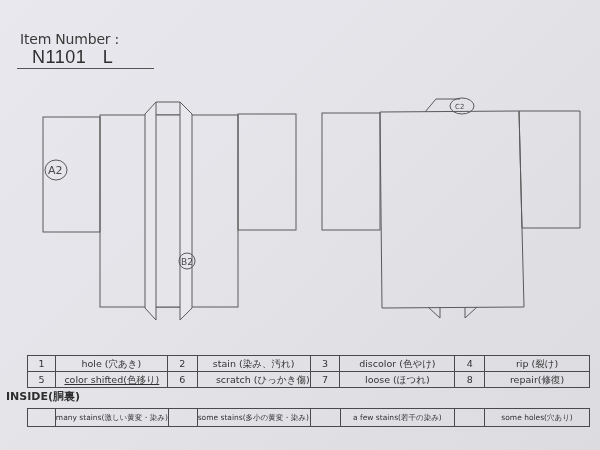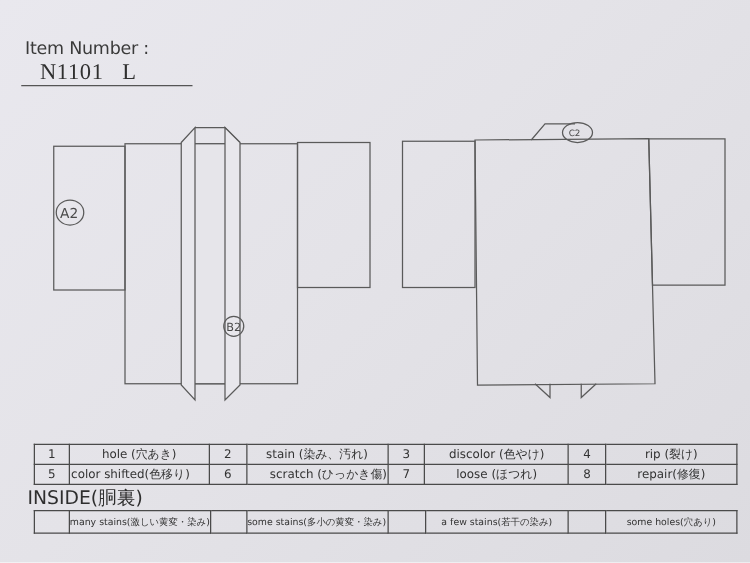--- a/index.html
+++ b/index.html
@@ -10,43 +10,43 @@
     color: #333;
     position: relative;
   }
   .item-label {
     position: absolute; left: 20px; top: 31px;
     font-size: 14px; color: #3a3a3a; letter-spacing: -0.2px;
   }
   .item-value {
     position: absolute; left: 32px; top: 47px;
     font-size: 18px; color: #2f2f2f; letter-spacing: 0.5px;
-    font-family: Liberation Serif, serif;
+    font-family: Liberation Sans, sans-serif;
     white-space: pre;
   }
   .item-underline {
     position: absolute; left: 17px; top: 68px; width: 137px; height: 1px;
     background: #555;
   }
   svg.diagram { position: absolute; left: 0; top: 0; }
   table.legend {
     position: absolute; border-collapse: collapse;
     font-family: "DejaVu Sans", sans-serif;
     color: #333;
   }
   table.legend td {
     border: 1px solid #4a4a4a; padding: 0; text-align: center;
     white-space: nowrap; overflow: hidden;
   }
   #damage-table { left: 27px; top: 355px; width: 563px; font-size: 9.5px; }
   #damage-table td { height: 15px; line-height: 15px; }
   #damage-table td.code { width: 27px; }
   .inside-label {
-    position: absolute; left: 22px; top: 389px;
-    font-size: 15px; color: #2e2e2e; font-weight: normal;
+    position: absolute; left: 6px; top: 389px;
+    font-size: 11px; color: #2e2e2e; font-weight: bold;
   }
   #inside-table { left: 27px; top: 408px; width: 563px; font-size: 7.5px; }
   #inside-table td { height: 17px; line-height: 17px; }
   #inside-table td.box { width: 27px; }
 </style>
 </head>
 <body>
 
 <div class="item-label">Item Number :</div>
 <div class="item-value">N1101   L</div>
@@ -112,21 +112,21 @@
     <td>hole (穴あき)</td>
     <td class="code">2</td>
     <td>stain (染み、汚れ)</td>
     <td class="code">3</td>
     <td>discolor (色やけ)</td>
     <td class="code">4</td>
     <td>rip (裂け)</td>
   </tr>
   <tr>
     <td class="code">5</td>
-    <td style="text-align:left;padding-left:1px;">color shifted(色移り)</td>
+    <td style="text-align:center;padding-left:1px;text-decoration:underline;">color shifted(色移り)</td>
     <td class="code">6</td>
     <td style="text-align:right;padding-left:1px;">scratch (ひっかき傷)</td>
     <td class="code">7</td>
     <td>loose (ほつれ)</td>
     <td class="code">8</td>
     <td>repair(修復)</td>
   </tr>
 </tbody>
   </table>
 

